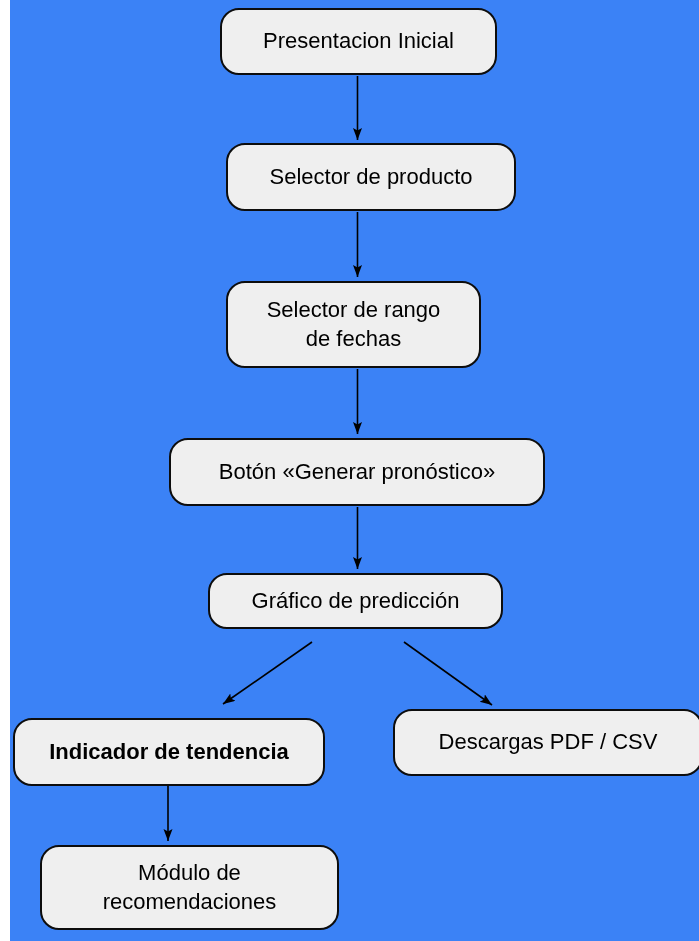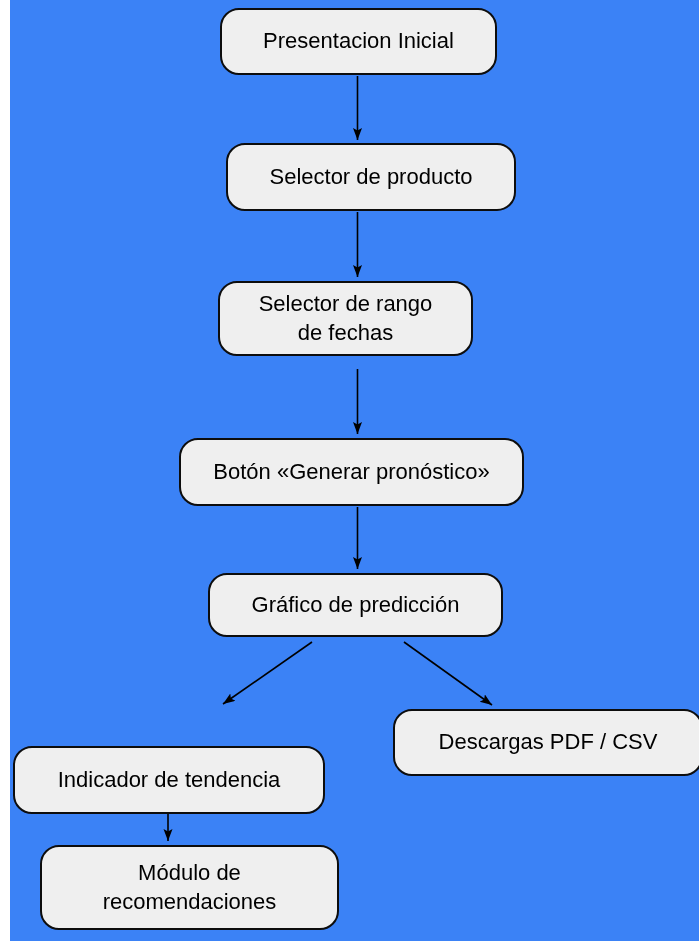--- a/index.html
+++ b/index.html
@@ -35,24 +35,24 @@
     line-height: 1.3;
     display: flex;
     align-items: center;
     justify-content: center;
     text-align: center;
     white-space: pre-line;
   }
   
   .n0 { left: 210px; top: 8px;   width: 277px; height: 67px; }
   .n1 { left: 216px; top: 143px; width: 290px; height: 68px; }
-  .n2 { left: 208px; top: 281px; width: 255px; height: 75px; }
-  .n3 { left: 169px; top: 438px; width: 345px; height: 68px; }
-  .n4 { left: 198px; top: 573px; width: 295px; height: 64px; }
-  .n5 { left: 3px;   top: 746px; width: 312px; height: 68px; }
+  .n2 { left: 216px; top: 281px; width: 255px; height: 87px; }
+  .n3 { left: 159px; top: 438px; width: 376px; height: 68px; }
+  .n4 { left: 198px; top: 573px; width: 295px; height: 56px; }
+  .n5 { left: 3px;   top: 718px; width: 312px; height: 68px; font-weight: bold; }
   .n6 { left: 383px; top: 709px; width: 310px; height: 67px; }
   .n7 { left: 30px;  top: 845px; width: 299px; height: 85px; }
 </style>
 </head>
 <body>
 
 <div class="canvas">
 
   <svg class="edges" viewBox="0 0 699 941" xmlns="http://www.w3.org/2000/svg">
     <defs>

